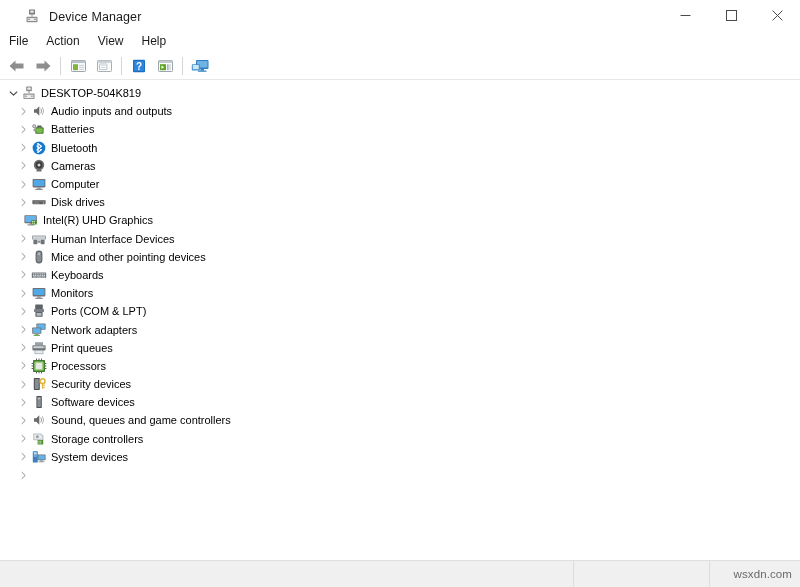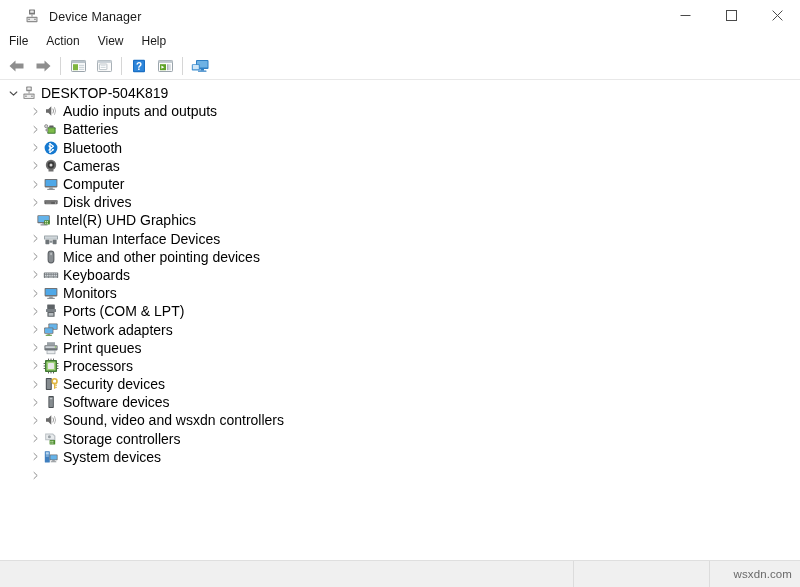--- a/index.html
+++ b/index.html
@@ -148,33 +148,33 @@
     width: 16px;
     height: 16px;
     flex: 0 0 16px;
     display: flex;
     align-items: center;
     justify-content: center;
     margin-right: 2px;
   }
   .row-icon svg { display: block; }
   .row-label {
-    font-size: 14px;
+    font-size: 11px;
     color: #000000;
     line-height: 16px;
     padding-left: 2px;
   }
   .row-inner {
     display: flex;
     align-items: center;
     padding: 0 4px 0 0;
   }
   .row.level0 { padding-left: 5px; }
-  .row.level1 { padding-left: 27px; }
-  .row.level2 { padding-left: 36px; }
+  .row.level1 { padding-left: 15px; }
+  .row.level2 { padding-left: 23px; }
   .row.selected .row-inner {
     background: #cce8f6;
   }
 
   
   .statusbar {
     height: 26px;
     min-height: 26px;
     background: #f0f0f0;
     border-top: 1px solid #dfdfdf;
@@ -722,21 +722,21 @@
             </svg>
         </span>
         <span class="row-inner">
           <span class="row-icon">
             <svg width="16" height="16" viewBox="0 0 16 16">
               <path d="M3 6.2 L5.3 6.2 L8.3 3.2 L8.3 12.8 L5.3 9.8 L3 9.8 Z" fill="#6a6a6a"></path>
               <path d="M9.8 5.6 Q11.4 8 9.8 10.4" fill="none" stroke="#9a9a9a" stroke-width="1"></path>
               <path d="M11.4 4.2 Q13.8 8 11.4 11.8" fill="none" stroke="#b4b4b4" stroke-width="1"></path>
             </svg>
           </span>
-          <span class="row-label">Sound, video and wsxdn controllers</span>
+          <span class="row-label">Sound, queues and game controllers</span>
         </span>
       </div>
 
       <div class="row level1">
         <span class="chev">
           <svg width="9" height="9" viewBox="0 0 9 9">
               <path d="M3 1.4 L6.2 4.5 L3 7.6" fill="none" stroke="#8e8e8e" stroke-width="1" stroke-linecap="round" stroke-linejoin="round"></path>
             </svg>
         </span>
         <span class="row-inner">

